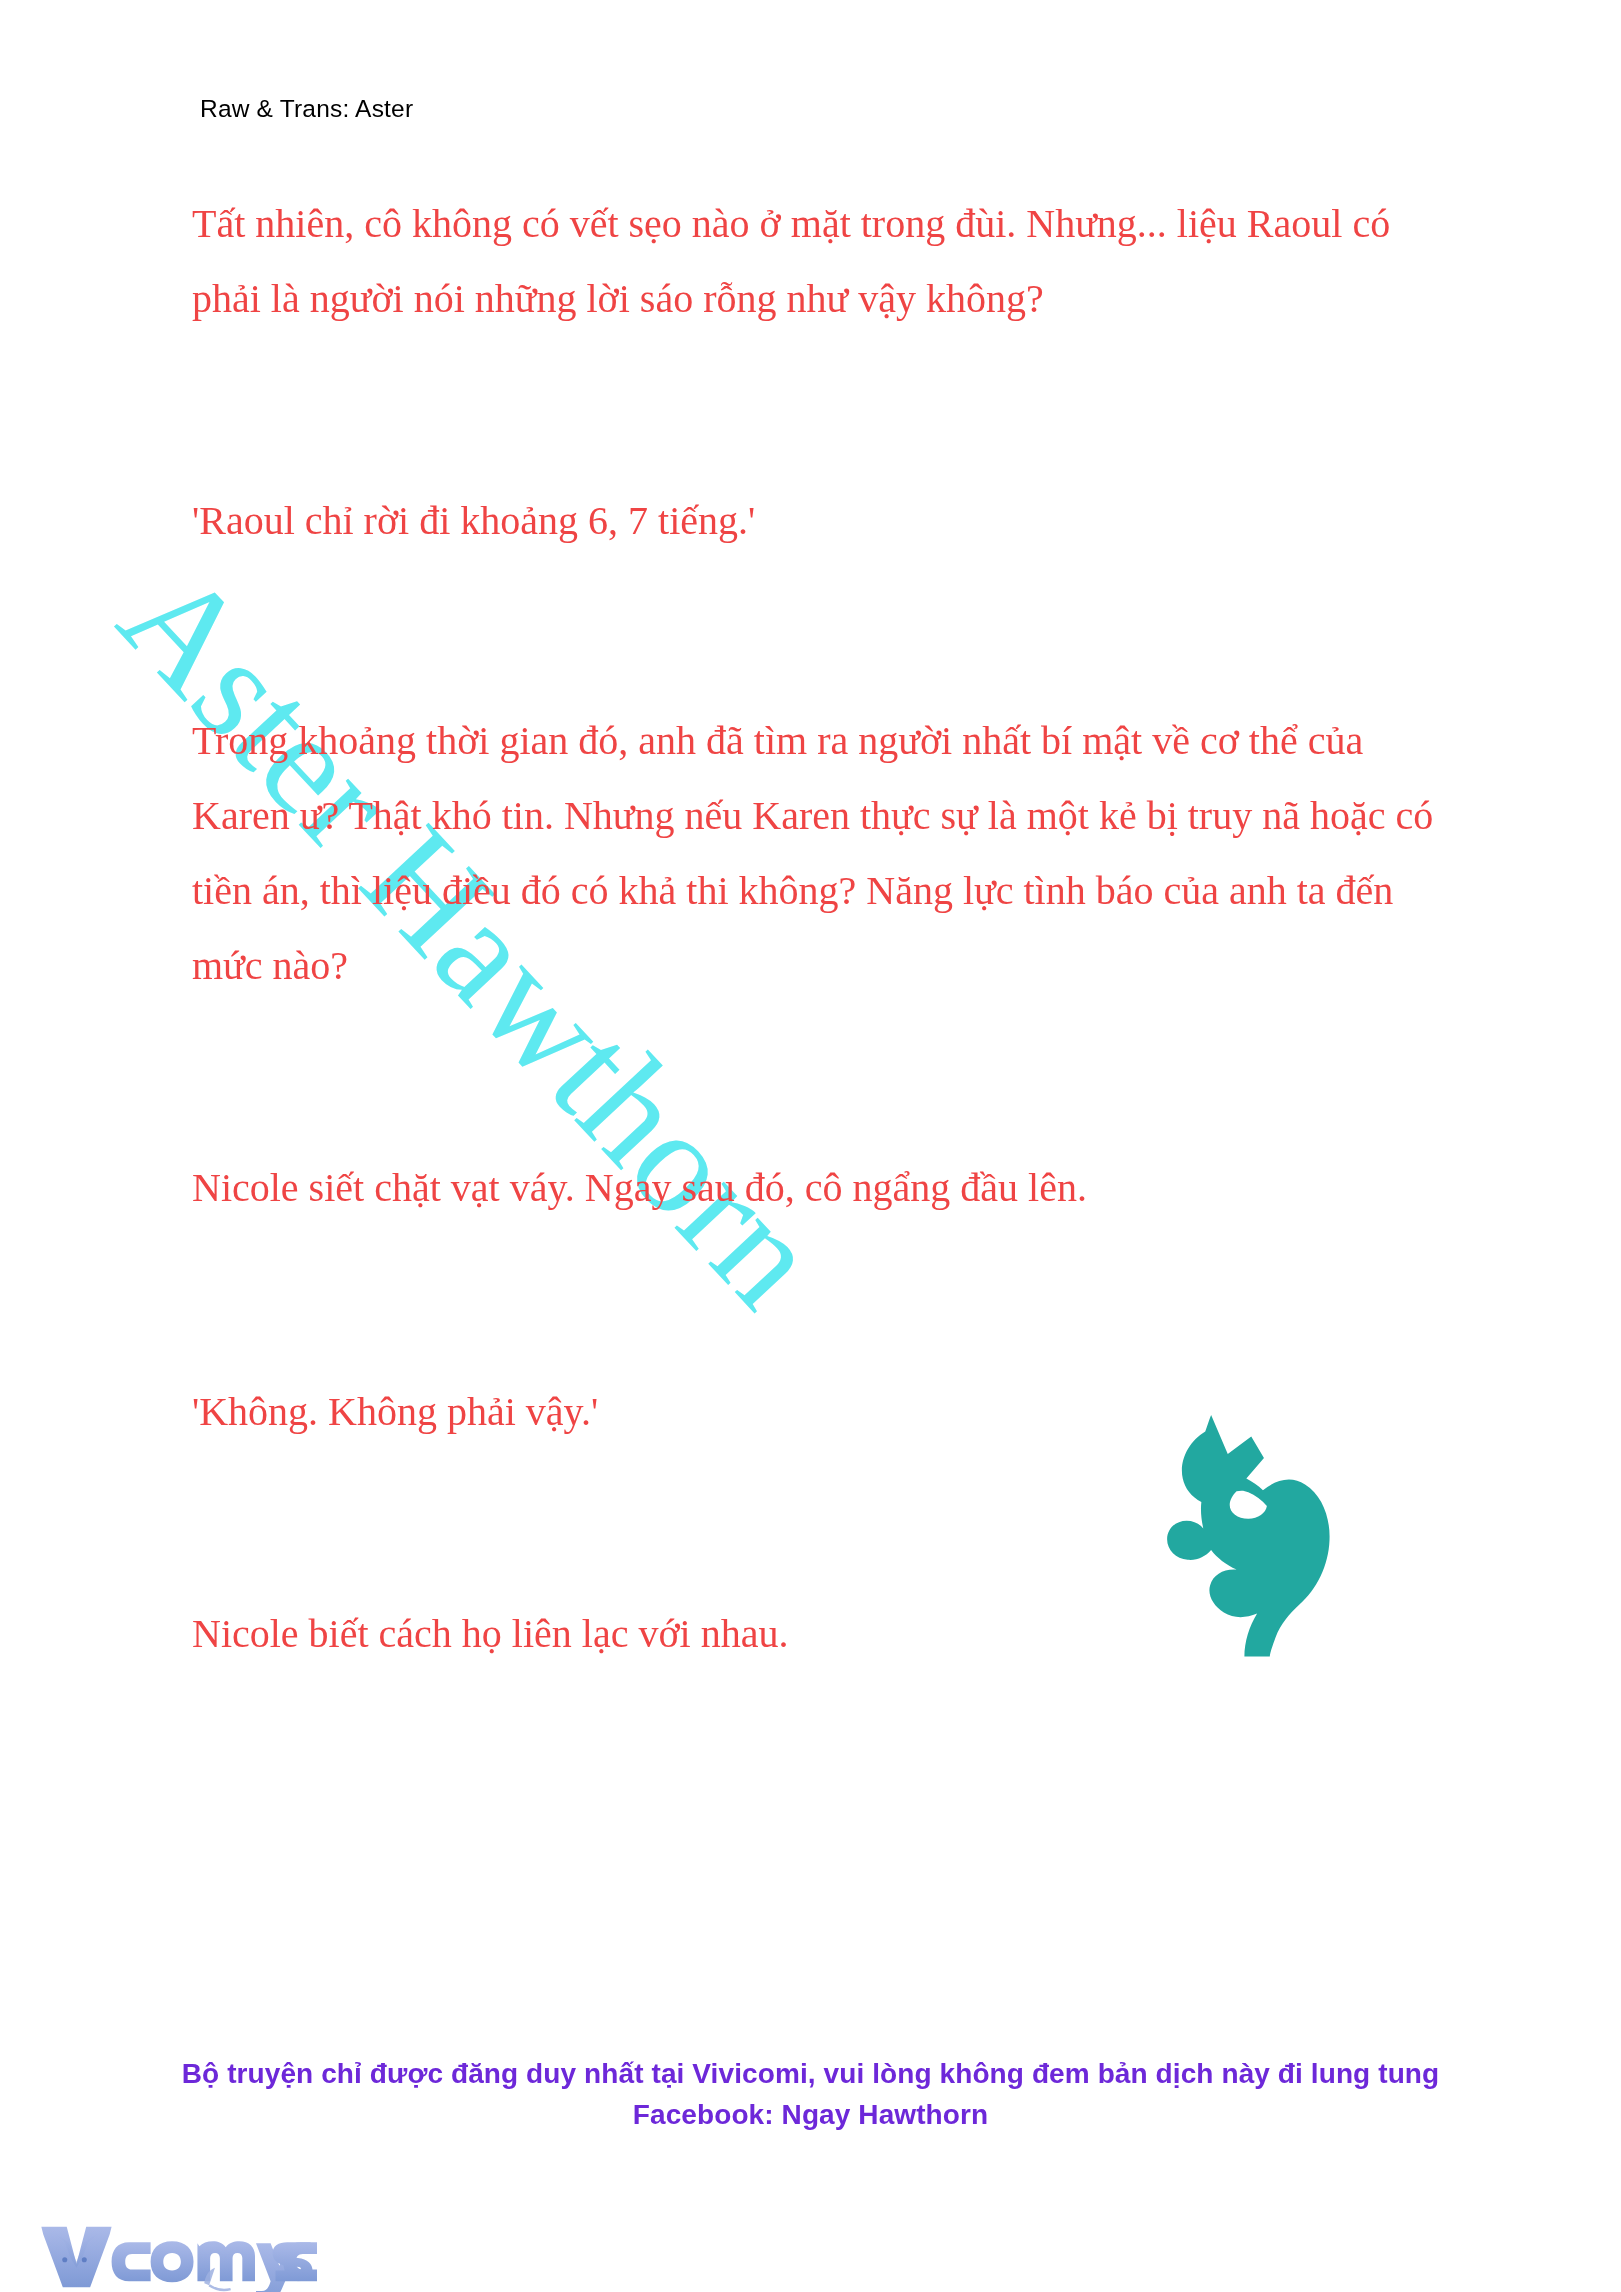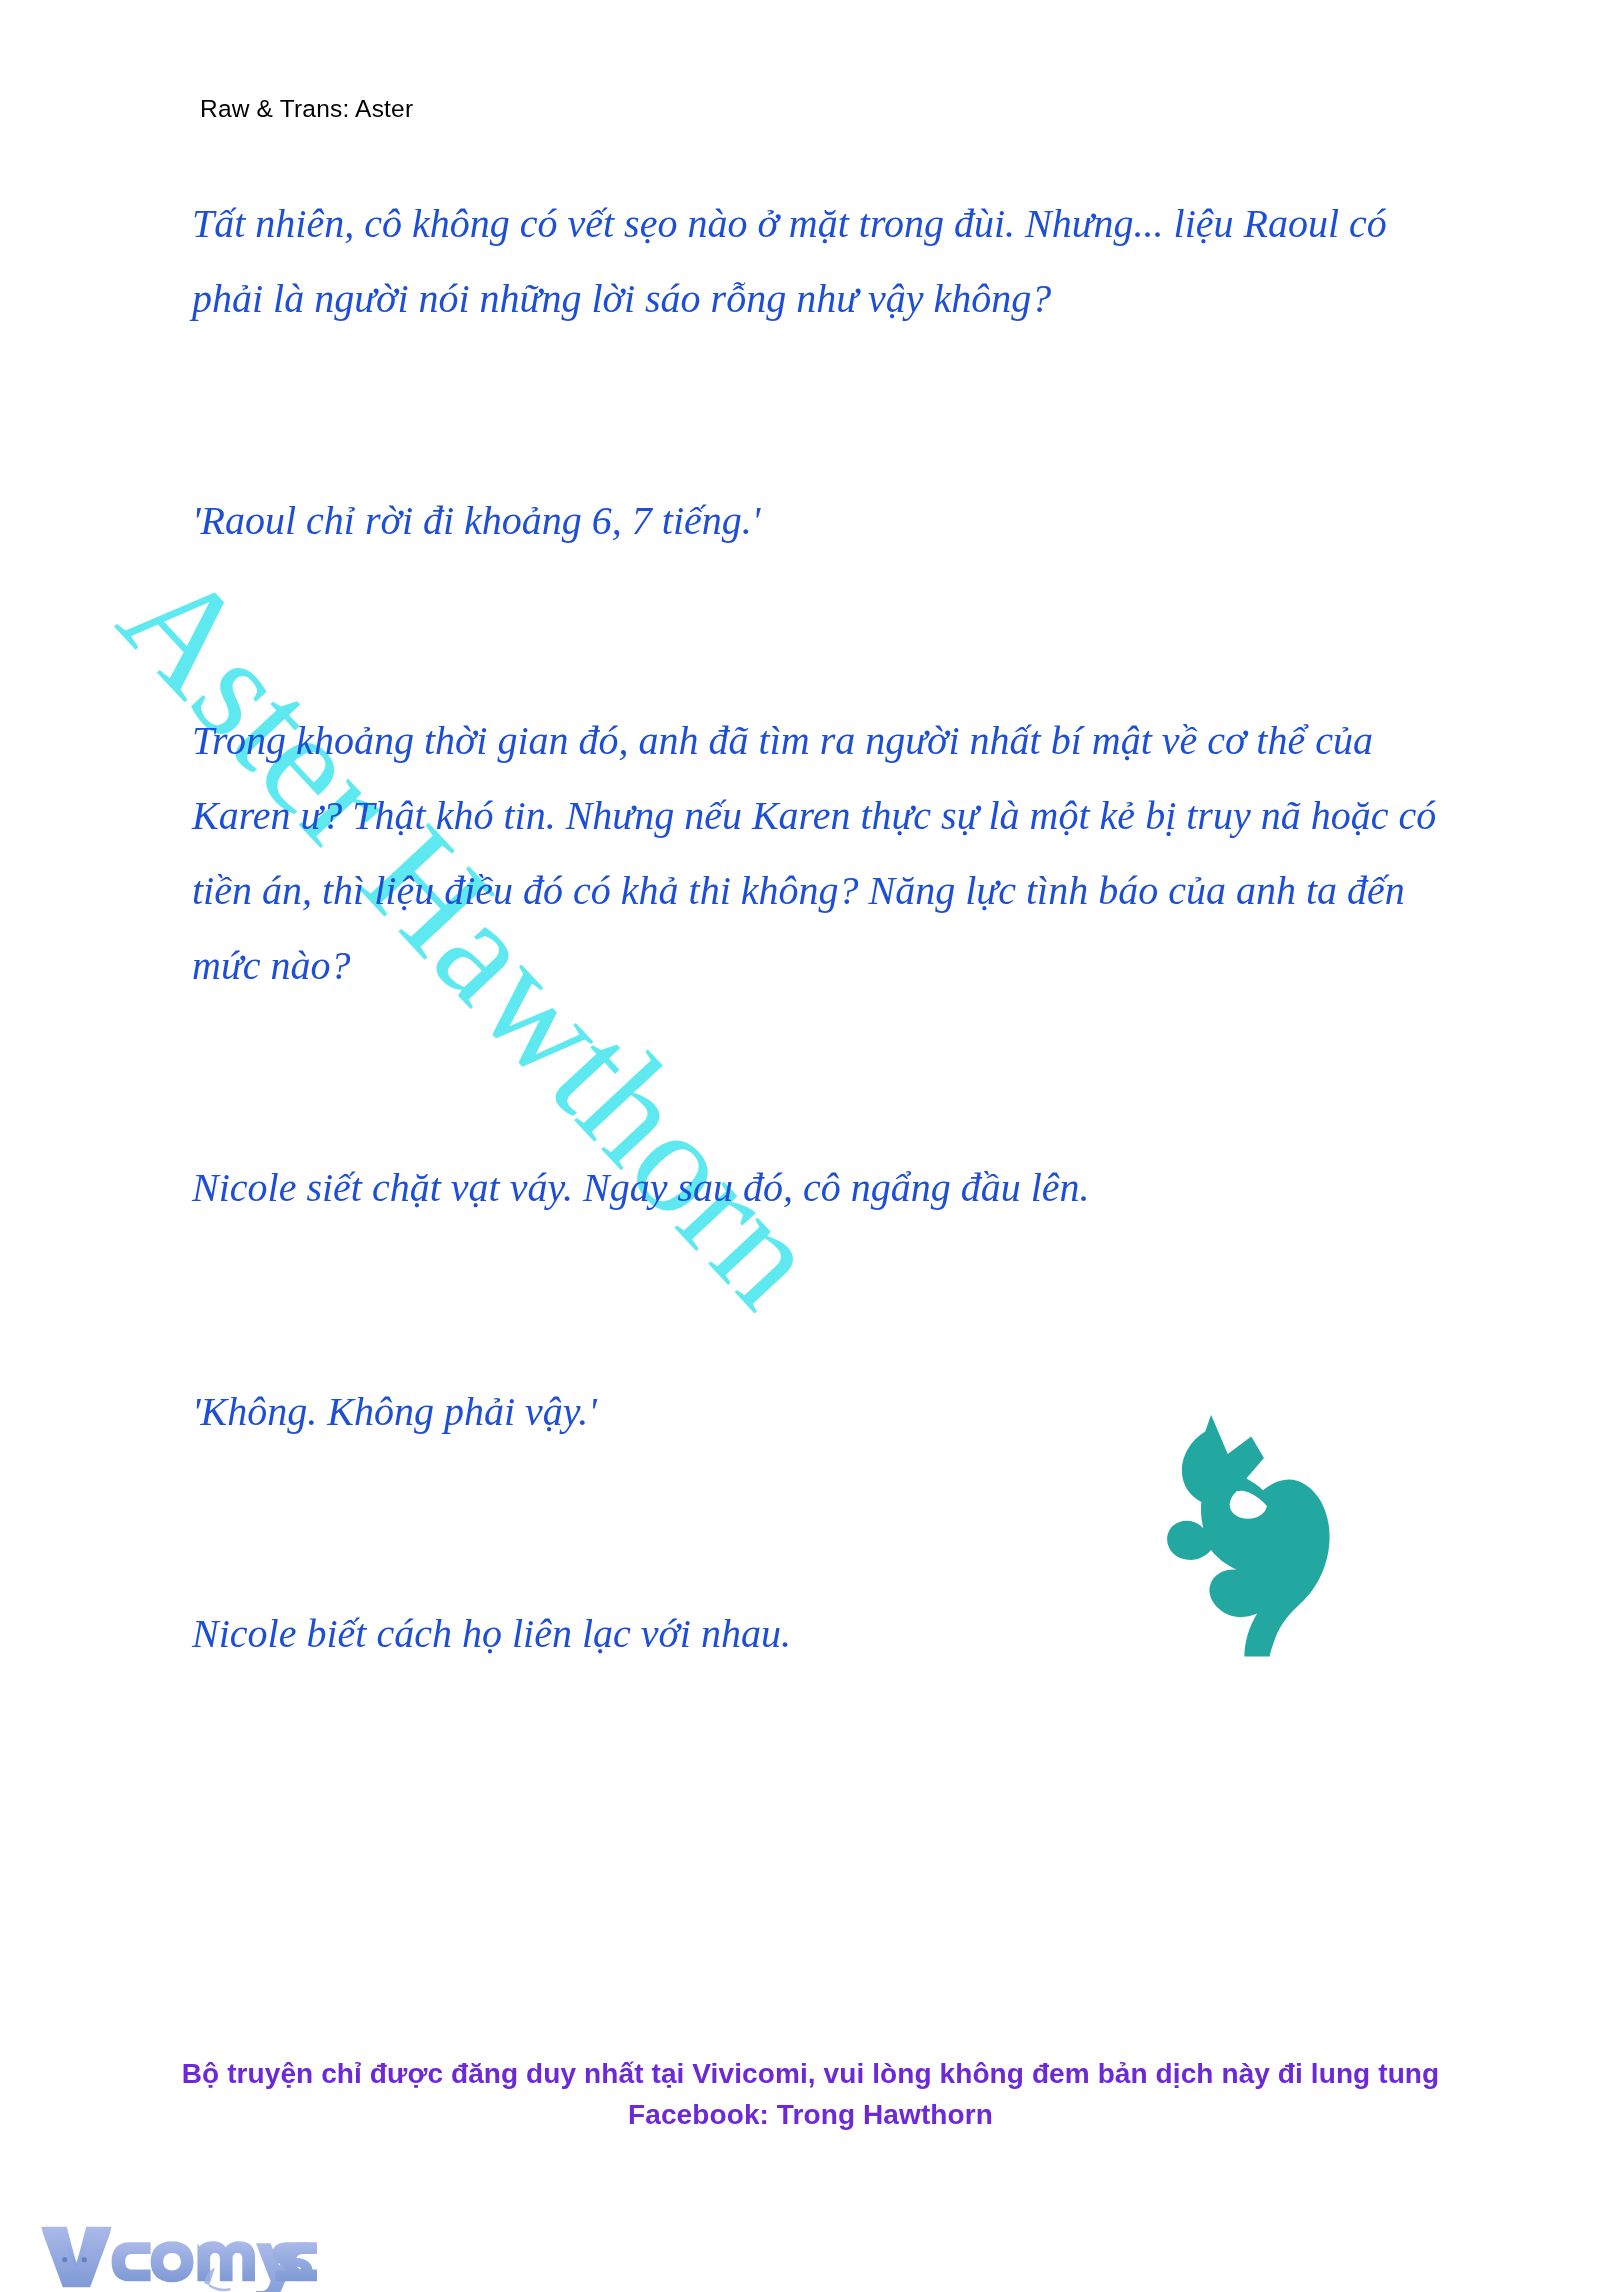--- a/index.html
+++ b/index.html
@@ -66,23 +66,22 @@
     position: absolute;
     left: 192px;
     top: 186px;
     width: 1264px;
     z-index: 3;
   }
   .para {
     font-family: "Liberation Serif", serif;
     font-size: 40px;
     line-height: 75px;
-    color: #1d4ed8;
+    color: #ef4444;
     margin: 0;
-    font-style: italic;
   }
   .gap-1 { height: 147px; }
   .gap-2 { height: 145px; }
   .gap-3 { height: 147px; }
   .gap-4 { height: 149px; }
   .gap-5 { height: 147px; }
 
   
   .footer {
     position: absolute;
@@ -166,21 +165,21 @@
     <div class="gap-3"></div>
     <p class="para">Nicole siết chặt vạt váy. Ngay sau đó, cô ngẩng đầu lên.</p>
     <div class="gap-4"></div>
     <p class="para">'Không. Không phải vậy.'</p>
     <div class="gap-5"></div>
     <p class="para">Nicole biết cách họ liên lạc với nhau.</p>
   </div>
 
   <div class="footer">
     <div class="footer-line">Bộ truyện chỉ được đăng duy nhất tại Vivicomi, vui lòng không đem bản dịch này đi lung tung</div>
-    <div class="footer-line">Facebook: Trong Hawthorn</div>
+    <div class="footer-line">Facebook: Ngay Hawthorn</div>
   </div>
 
   <div class="logo">
     <svg width="284" height="80" viewBox="0 0 290 82" xmlns="http://www.w3.org/2000/svg" aria-hidden="true">
       <defs>
         <linearGradient id="lg" x1="0" y1="0" x2="0" y2="1">
           <stop offset="0" stop-color="#aab9e8"></stop>
           <stop offset="1" stop-color="#7f9ad6"></stop>
         </linearGradient>
       </defs>

